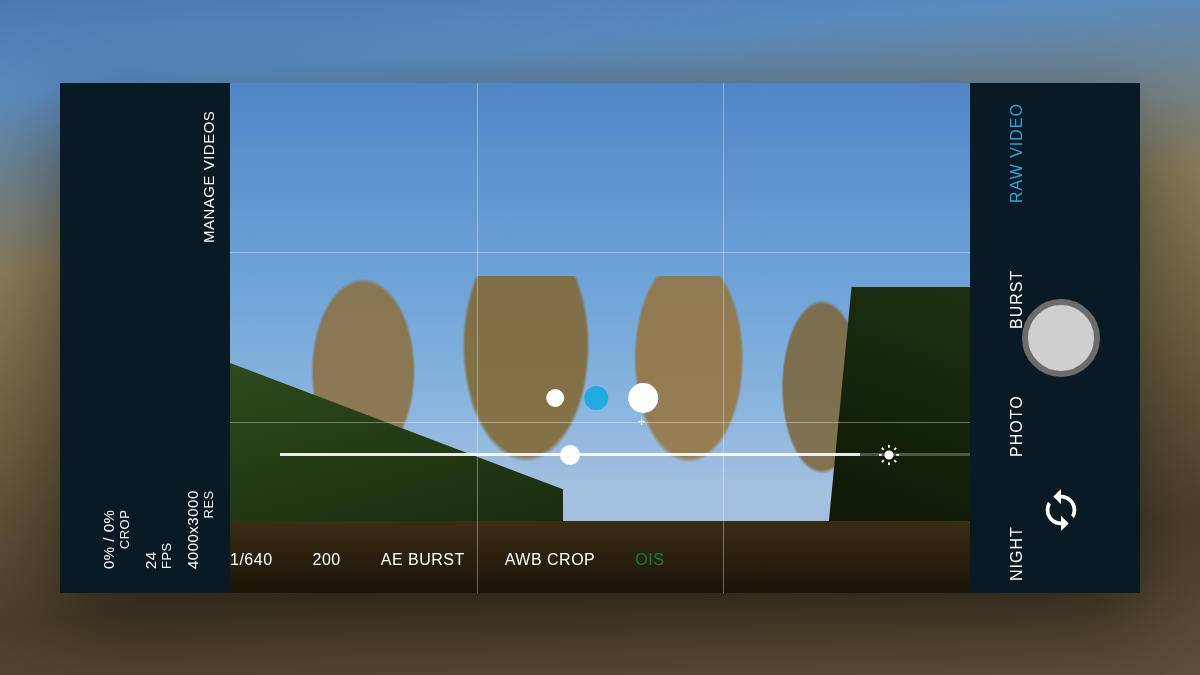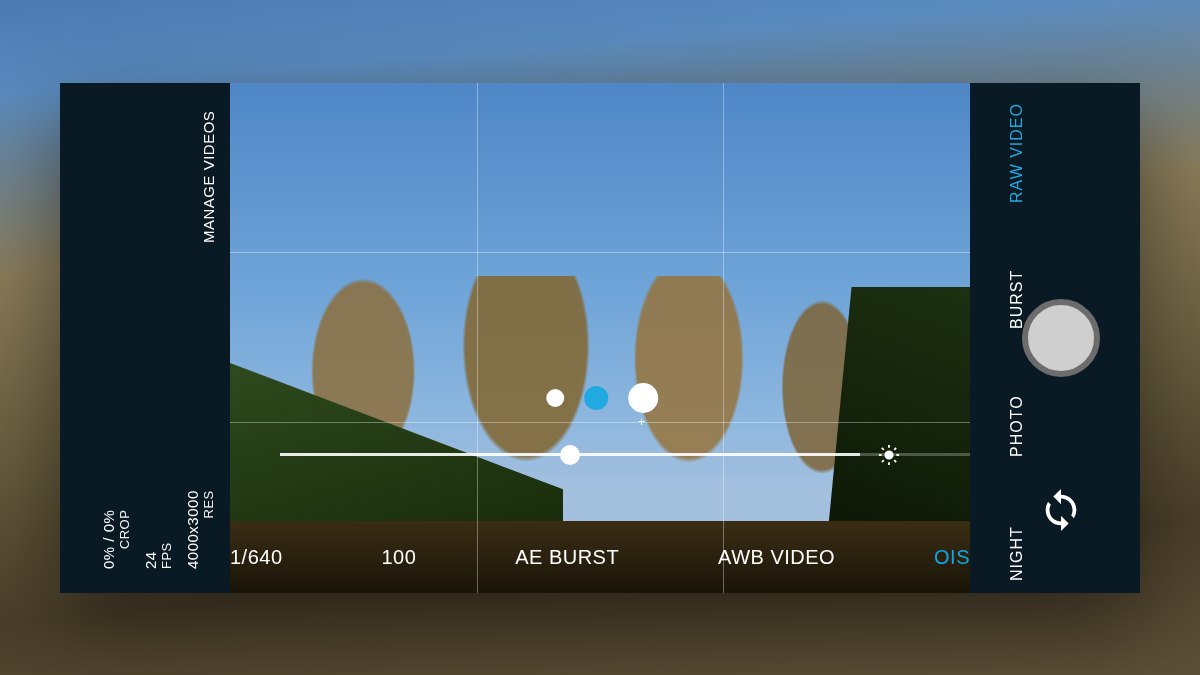--- a/index.html
+++ b/index.html
@@ -85,23 +85,23 @@
 
   
   .exposure { position:absolute; left: 50px; right: 70px; top: 358px; height: 28px; display:flex; align-items:center; }
   .exposure .track { flex:1; height:3px; background: rgba(255,255,255,.9); position:relative; }
   .exposure .track::after { content:""; position:absolute; right:-48%; top:0; height:3px; width:48%; background:rgba(255,255,255,.25);}
   .exposure .thumb { width:20px; height:20px; border-radius:50%; background:#fff; position:absolute; left:50%; top:50%; transform:translate(-50%,-50%);}
   .exposure .sun { margin-left: 18px; color:#fff; }
   .sun svg { display:block; }
 
   
-  .toolbar { position:absolute; left:0; right:0; bottom: 24px; display:flex; justify-content:space-between; gap:40px; color:#fff; font-size:20px; letter-spacing:.5px;}
+  .toolbar { position:absolute; left:0; right:0; bottom: 24px; display:flex; justify-content:flex-start; gap:40px; color:#fff; font-size:16px; letter-spacing:.5px;}
   .toolbar span { cursor:pointer; }
-  .toolbar .active { color:#0ea5e9; }
+  .toolbar .active { color:#15803d; }
 
   
   .rail-right {
     width: 170px; height:100%; background:#0a1a25; position:relative; color:#fff;
   }
   .modes .vrot {
     position:absolute; transform-origin:left top; transform:rotate(-90deg);
     white-space:nowrap; font-size:16px; letter-spacing:1px;
   }
   .mode-night { left:38px; bottom:-6px; }
@@ -177,23 +177,23 @@
           <line x1="4.2" y1="4.2" x2="6.3" y2="6.3"></line>
             <line x1="17.7" y1="17.7" x2="19.8" y2="19.8"></line>
           <line x1="4.2" y1="19.8" x2="6.3" y2="17.7"></line>
             <line x1="17.7" y1="6.3" x2="19.8" y2="4.2"></line>
         </svg>
       </span>
     </div>
 
     <div class="toolbar">
       <span>1/640</span>
-      <span>100</span>
+      <span>200</span>
       <span>AE BURST</span>
-      <span>AWB VIDEO</span>
+      <span>AWB CROP</span>
       <span class="active">OIS</span>
     </div>
   </div>
 
   <div class="rail-right">
     <div class="modes">
       <div class="vrot mode-night">NIGHT</div>
       <div class="vrot mode-photo">PHOTO</div>
       <div class="vrot mode-burst">BURST</div>
       <div class="vrot mode-raw">RAW VIDEO</div>

